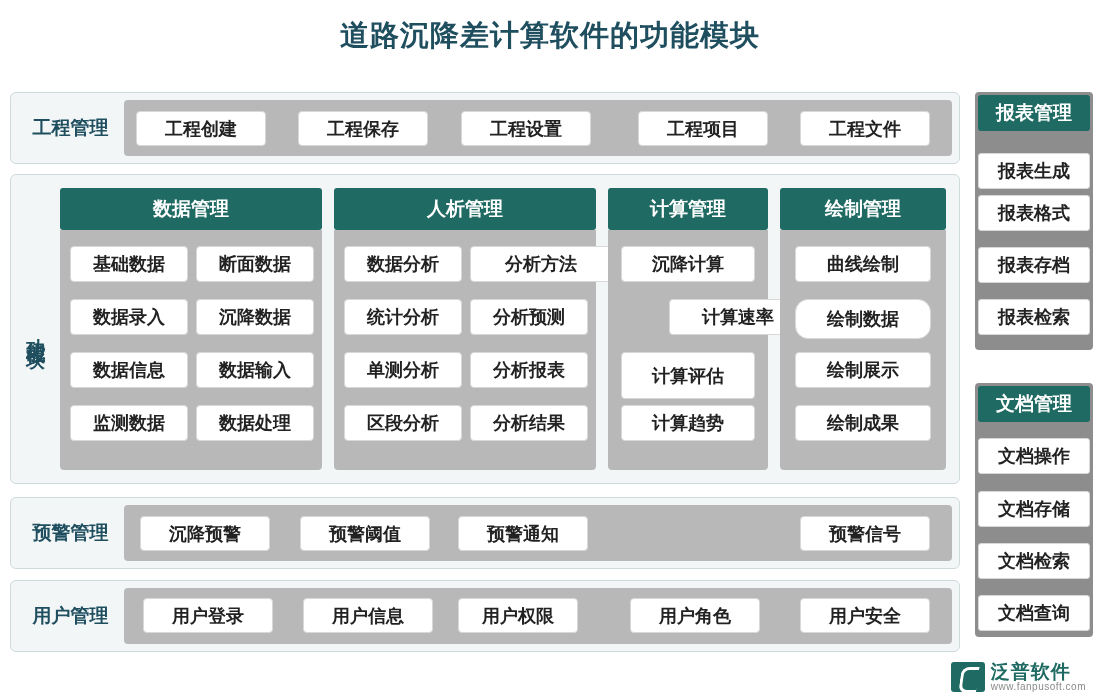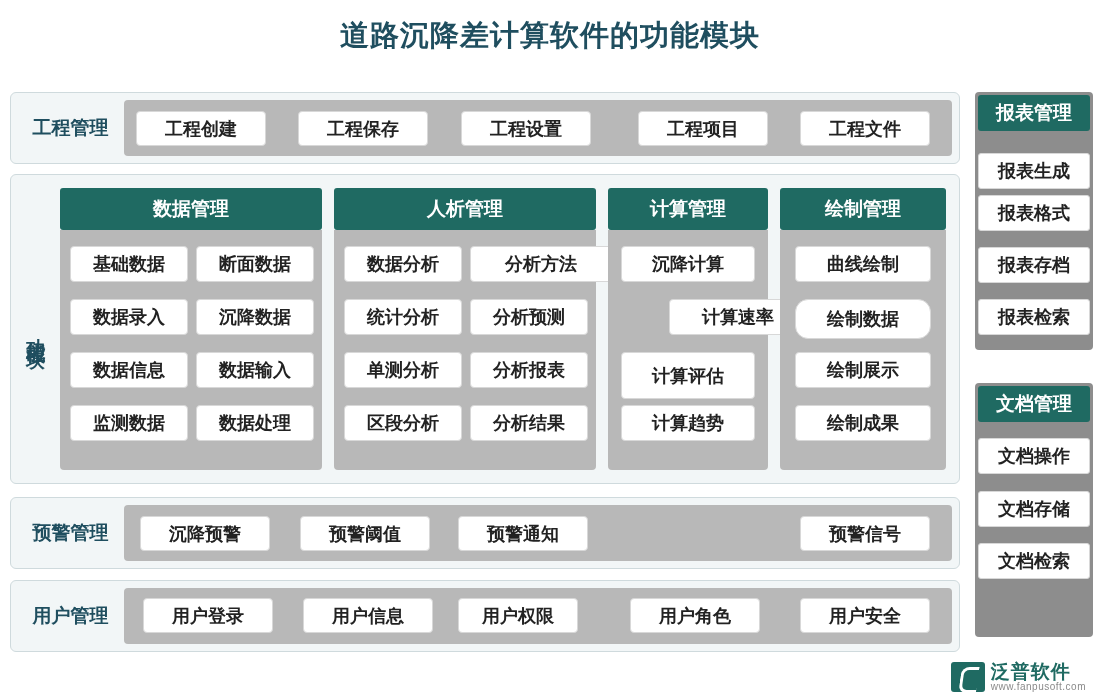--- a/index.html
+++ b/index.html
@@ -211,20 +211,21 @@
   <div class="rail-chip" style="left:978px; top:153px; width:112px; height:36px;">报表生成</div>
   <div class="rail-chip" style="left:978px; top:195px; width:112px; height:36px;">报表格式</div>
   <div class="rail-chip" style="left:978px; top:247px; width:112px; height:36px;">报表存档</div>
   <div class="rail-chip" style="left:978px; top:299px; width:112px; height:36px;">报表检索</div>
 
   <div class="rail" style="left:975px; top:383px; width:118px; height:254px;"></div>
   <div class="rail-head" style="left:978px; top:386px; width:112px; height:36px;">文档管理</div>
   <div class="rail-chip" style="left:978px; top:438px; width:112px; height:36px;">文档操作</div>
   <div class="rail-chip" style="left:978px; top:491px; width:112px; height:36px;">文档存储</div>
   <div class="rail-chip" style="left:978px; top:543px; width:112px; height:36px;">文档检索</div>
+  <div class="rail-chip" style="left:978px; top:595px; width:112px; height:36px;">文档查询</div>
 
   <div class="logo">
     <div class="logo-mark"></div>
     <div class="logo-text">
       <div class="logo-cn">泛普软件</div>
       <div class="logo-en">www.fanpusoft.com</div>
     </div>
   </div>
 
 </div>

